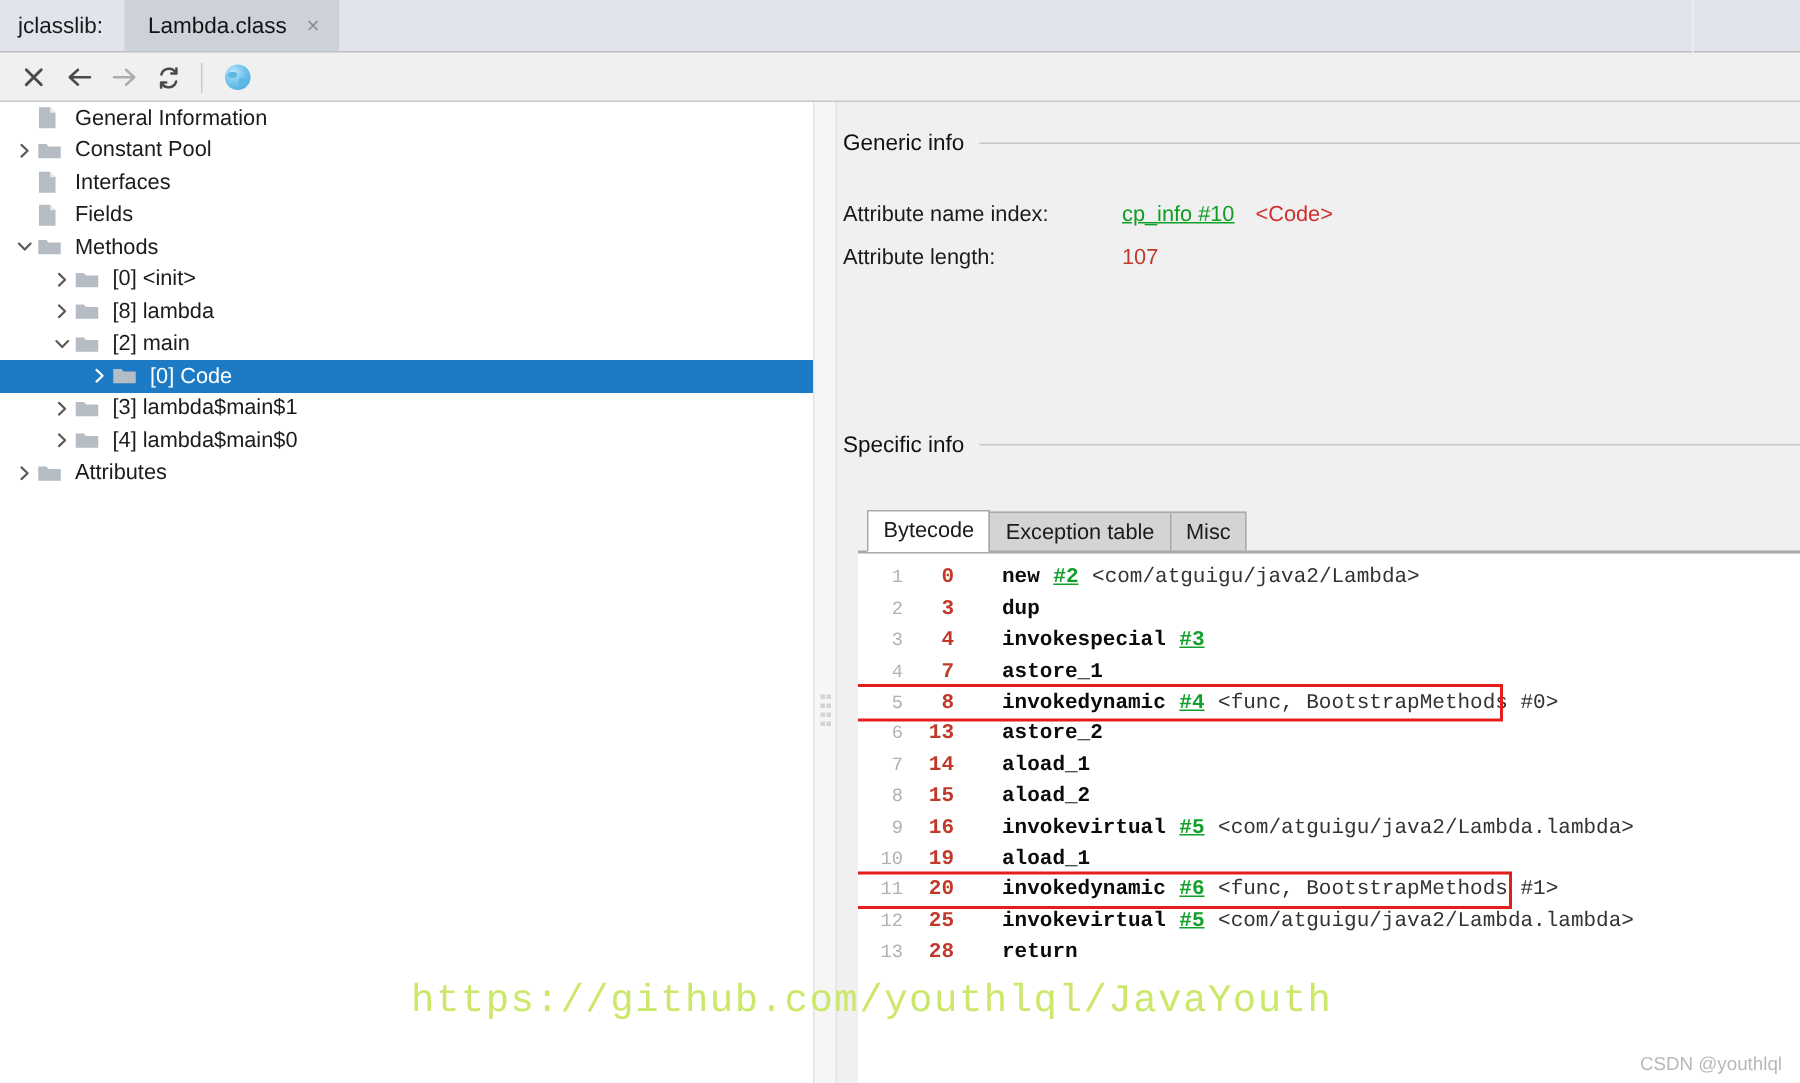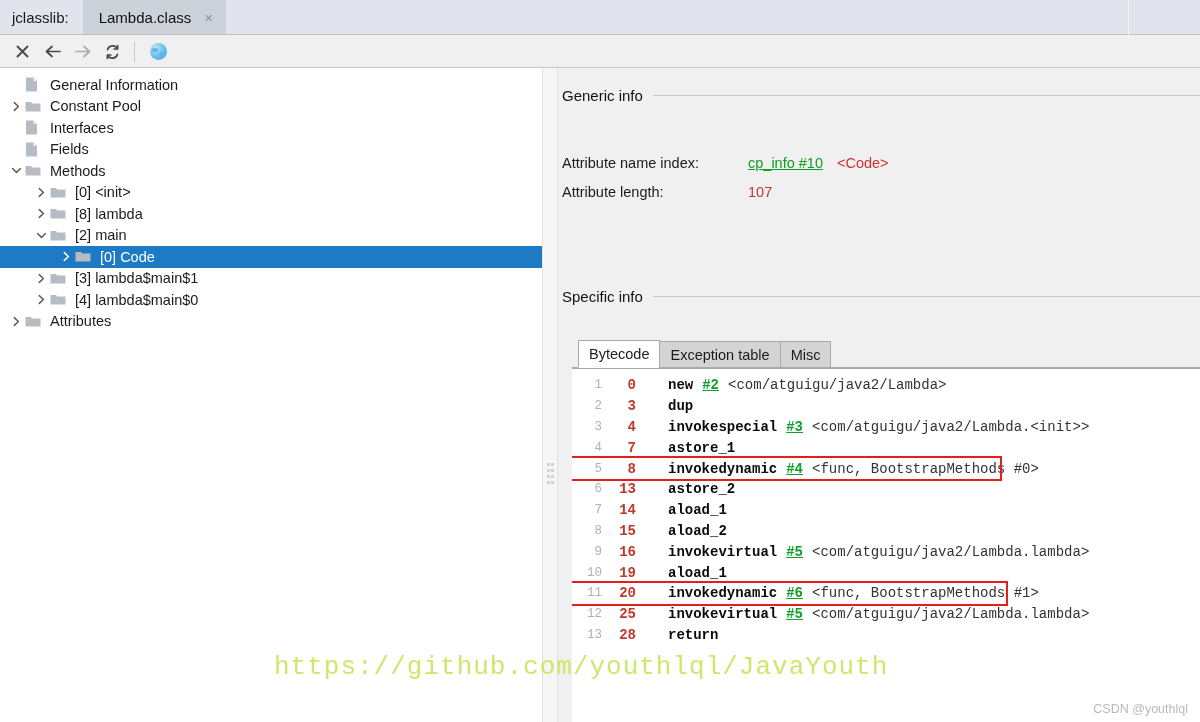--- a/index.html
+++ b/index.html
@@ -135,21 +135,21 @@
 
   
   .tree-pane {
     position: absolute;
     left: 0; top: 0;
     width: 542px; height: 654px;
     background: #ffffff;
     overflow: hidden;
   }
   .tree {
-    padding-top: 6px;
+    padding-top: 0;
   }
   .tree-row {
     height: 21.5px;
     display: flex;
     align-items: center;
     font-size: 14.5px;
     color: #1b1b1b;
     white-space: nowrap;
     cursor: default;
   }
@@ -228,21 +228,21 @@
     background: #c6c6c6;
   }
   .generic-head { position: absolute; left: 4px; top: 19px; width: 638px; }
   .kv {
     position: absolute;
     left: 4px;
     font-size: 14.5px;
     color: #1b1b1b;
     white-space: nowrap;
   }
-  .kv-row { display: flex; align-items: baseline; margin-top: 20px; }
+  .kv-row { display: flex; align-items: baseline; }
   .kv-key { width: 186px; flex: 0 0 auto; }
   .cp-link {
     color: #0f9d24;
     text-decoration: underline;
     cursor: pointer;
     font-family: "Liberation Sans", sans-serif;
   }
   .cp-desc { color: #d03030; margin-left: 14px; }
   .num-val { color: #c0392b; }
 
@@ -635,21 +635,21 @@
         <div class="tab-item">
           <span>Misc</span>
         </div>
       </div>
   </div>
 
   <div class="code-area" style="left:572px;width:628px;">
     <div class="code-inner" id="code-root">
         <div class="code-row"><span class="ln">1</span><span class="off">0</span><span class="mnemonic">new</span><span class="cpref">#2</span><span class="cmt">&lt;com/atguigu/java2/Lambda&gt;</span></div>
         <div class="code-row"><span class="ln">2</span><span class="off">3</span><span class="mnemonic">dup</span></div>
-        <div class="code-row"><span class="ln">3</span><span class="off">4</span><span class="mnemonic">invokespecial</span><span class="cpref">#3</span><span class="cmt">&lt;com/atguigu/java2/Lambda.&lt;init&gt;&gt;</span></div>
+        <div class="code-row"><span class="ln">3</span><span class="off">4</span><span class="mnemonic">invokespecial</span><span class="cpref">#3</span></div>
         <div class="code-row"><span class="ln">4</span><span class="off">7</span><span class="mnemonic">astore_1</span></div>
         <div class="code-row"><span class="ln">5</span><span class="off">8</span><span class="mnemonic">invokedynamic</span><span class="cpref">#4</span><span class="cmt">&lt;func, BootstrapMethods #0&gt;</span></div>
         <div class="code-row"><span class="ln">6</span><span class="off">13</span><span class="mnemonic">astore_2</span></div>
         <div class="code-row"><span class="ln">7</span><span class="off">14</span><span class="mnemonic">aload_1</span></div>
         <div class="code-row"><span class="ln">8</span><span class="off">15</span><span class="mnemonic">aload_2</span></div>
         <div class="code-row"><span class="ln">9</span><span class="off">16</span><span class="mnemonic">invokevirtual</span><span class="cpref">#5</span><span class="cmt">&lt;com/atguigu/java2/Lambda.lambda&gt;</span></div>
         <div class="code-row"><span class="ln">10</span><span class="off">19</span><span class="mnemonic">aload_1</span></div>
         <div class="code-row"><span class="ln">11</span><span class="off">20</span><span class="mnemonic">invokedynamic</span><span class="cpref">#6</span><span class="cmt">&lt;func, BootstrapMethods #1&gt;</span></div>
         <div class="code-row"><span class="ln">12</span><span class="off">25</span><span class="mnemonic">invokevirtual</span><span class="cpref">#5</span><span class="cmt">&lt;com/atguigu/java2/Lambda.lambda&gt;</span></div>
         <div class="code-row"><span class="ln">13</span><span class="off">28</span><span class="mnemonic">return</span></div>

